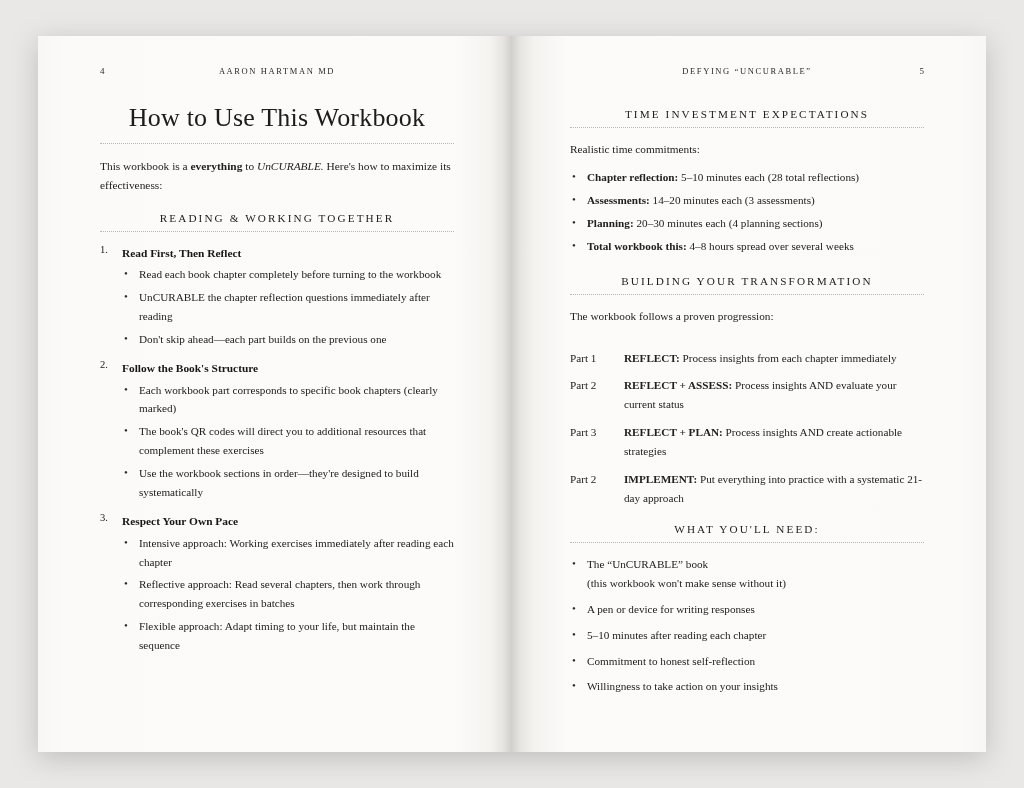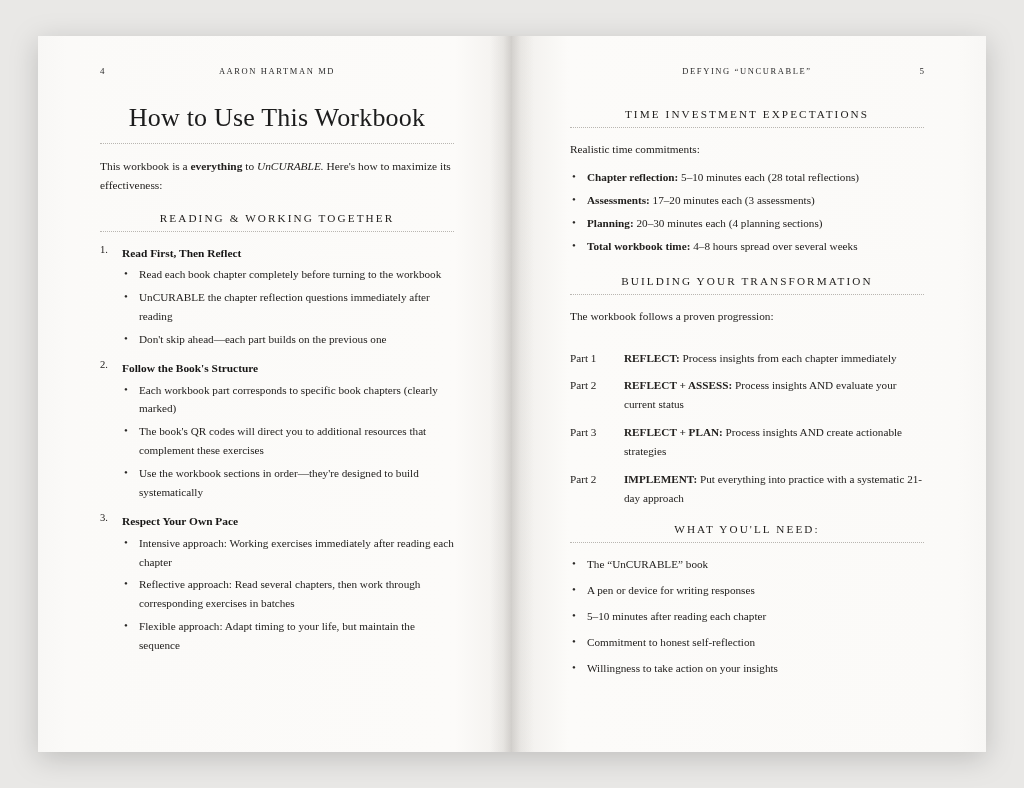--- a/index.html
+++ b/index.html
@@ -275,23 +275,23 @@
         <span class="folio right">5</span>
       </div>
 
       <h2 class="section" style="margin-top:28px;">Time Investment Expectations</h2>
       <hr class="rule-dotted tight">
 
       <p class="lead" style="margin-top:6px;">Realistic time commitments:</p>
 
       <ul class="bullets bold-lead">
         <li><b>Chapter reflection:</b><span> 5–10 minutes each (28 total reflections)</span></li>
-        <li><b>Assessments:</b><span> 17–20 minutes each (3 assessments)</span></li>
+        <li><b>Assessments:</b><span> 14–20 minutes each (3 assessments)</span></li>
         <li><b>Planning:</b><span> 20–30 minutes each (4 planning sections)</span></li>
-        <li><b>Total workbook time:</b><span> 4–8 hours spread over several weeks</span></li>
+        <li><b>Total workbook this:</b><span> 4–8 hours spread over several weeks</span></li>
       </ul>
 
       <h2 class="section" style="margin-top:20px;">Building Your Transformation</h2>
       <hr class="rule-dotted tight">
 
       <p class="lead" style="margin-top:8px; margin-bottom:4px;">The workbook follows a proven progression:</p>
 
       <div class="progression">
         <div class="prow">
           <div class="plabel">Part 1</div>
@@ -308,21 +308,21 @@
         <div class="prow">
           <div class="plabel">Part 2</div>
           <div class="pbody"><b>IMPLEMENT:</b><span> Put everything into practice with a systematic 21-day approach</span></div>
         </div>
       </div>
 
       <h2 class="section" style="margin-top:16px;">What You'll Need:</h2>
       <hr class="rule-dotted tight">
 
       <ul class="bullets needs">
-        <li><span>The “UnCURABLE” book</span></li>
+        <li><span>The “UnCURABLE” book</span><span class="sub">(this workbook won't make sense without it)</span></li>
         <li>A pen or device for writing responses</li>
         <li>5–10 minutes after reading each chapter</li>
         <li>Commitment to honest self-reflection</li>
         <li>Willingness to take action on your insights</li>
       </ul>
 
     </div>
     <div class="gutter-shadow-right"></div>
   </div>
 

